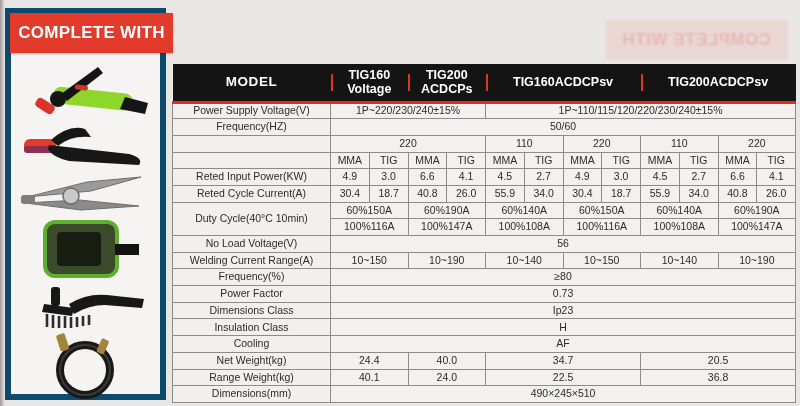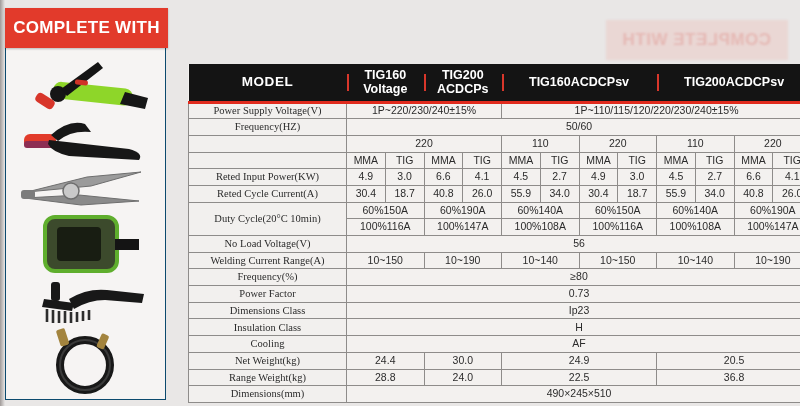--- a/index.html
+++ b/index.html
@@ -23,39 +23,39 @@
     filter:blur(1px);
   }
   .ghost span {
     transform:scaleX(-1);
     font-weight:bold; font-size:17px; letter-spacing:.5px;
     color:rgba(221,130,120,.35);
   }
   
   .left-panel {
     position:absolute; left:5px; top:8px; width:161px; height:392px;
-    background:#f6f4f3; border:1px solid #0c4a6e;
+    background:#f6f4f3; border:6px solid #0c4a6e;
   }
   .banner {
     position:absolute; left:-1px; top:-1px; width:163px; height:40px;
     background:#e23a2b;
     display:flex; align-items:center; justify-content:center;
     box-shadow:0 1px 2px rgba(0,0,0,.25);
   }
   .banner span {
     color:#fff; font-weight:bold; font-size:17px; letter-spacing:.3px;
   }
   .acc-list {
     position:absolute; left:0; top:44px; width:100%; height:346px;
     display:flex; flex-direction:column; justify-content:space-between;
     align-items:center; padding:6px 0 4px 0;
   }
   .acc-item { width:150px; flex:0 0 auto; }
   
-  .spec-wrap { position:absolute; left:188px; top:64px; width:594px; }
+  .spec-wrap { position:absolute; left:172px; top:64px; width:594px; }
   table.spec {
     border-collapse:collapse; table-layout:fixed; width:623px;
     background:#f2f0ee;
   }
   table.spec td {
     border:1px solid #8e8c8a;
     font-size:10.5px; text-align:center; color:#2b2b2b;
     height:16.7px; padding:0 1px; overflow:hidden; line-height:1.1;
   }
   tr.hdr td {
@@ -63,21 +63,21 @@
     color:#fff; font-weight:bold; font-size:12.5px; height:38px;
     position:relative; line-height:1.15;
   }
   tr.hdr td.model { font-size:13.5px; letter-spacing:.6px; }
   tr.hdr td.tick::before {
     content:""; position:absolute; left:-1px; top:10px;
     width:3px; height:17px; background:#d9372b;
   }
   td.lbl {
     text-align:left; padding-left:7px; font-size:10.8px;
-    background:#f2f0ee; white-space:nowrap;font-family:Liberation Serif, serif;
+    background:#f2f0ee; white-space:nowrap;
   }
   td.val { background:#f3f1ef; font-size:10.8px; }
 </style>
 </head>
 <body>
 
 <div class="scan-edge"></div>
 
 <div class="ghost">
   <span>COMPLETE WITH</span>
@@ -212,21 +212,21 @@
       <td class="val">34.0</td>
       <td class="val">30.4</td>
       <td class="val">18.7</td>
       <td class="val">55.9</td>
       <td class="val">34.0</td>
       <td class="val">40.8</td>
       <td class="val">26.0</td>
     </tr>
 
     <tr>
-      <td class="lbl" rowspan="2">Duty Cycle(20°C 10min)</td>
+      <td class="lbl" rowspan="2">Duty Cycle(40°C 10min)</td>
       <td colspan="2" class="val">60%150A</td>
       <td colspan="2" class="val">60%190A</td>
       <td colspan="2" class="val">60%140A</td>
       <td colspan="2" class="val">60%150A</td>
       <td colspan="2" class="val">60%140A</td>
       <td colspan="2" class="val">60%190A</td>
     </tr>
     <tr>
       <td colspan="2" class="val">100%116A</td>
       <td colspan="2" class="val">100%147A</td>
@@ -272,28 +272,28 @@
     </tr>
 
     <tr>
       <td class="lbl">Cooling</td>
       <td colspan="12" class="val">AF</td>
     </tr>
 
     <tr>
       <td class="lbl">Net Weight(kg)</td>
       <td colspan="2" class="val">24.4</td>
-      <td colspan="2" class="val">30.0</td>
-      <td colspan="4" class="val">24.9</td>
+      <td colspan="2" class="val">40.0</td>
+      <td colspan="4" class="val">34.7</td>
       <td colspan="4" class="val">20.5</td>
     </tr>
 
     <tr>
       <td class="lbl">Range Weight(kg)</td>
-      <td colspan="2" class="val">28.8</td>
+      <td colspan="2" class="val">40.1</td>
       <td colspan="2" class="val">24.0</td>
       <td colspan="4" class="val">22.5</td>
       <td colspan="4" class="val">36.8</td>
     </tr>
 
     <tr>
       <td class="lbl">Dimensions(mm)</td>
       <td colspan="12" class="val">490×245×510</td>
     </tr>
   </tbody>

